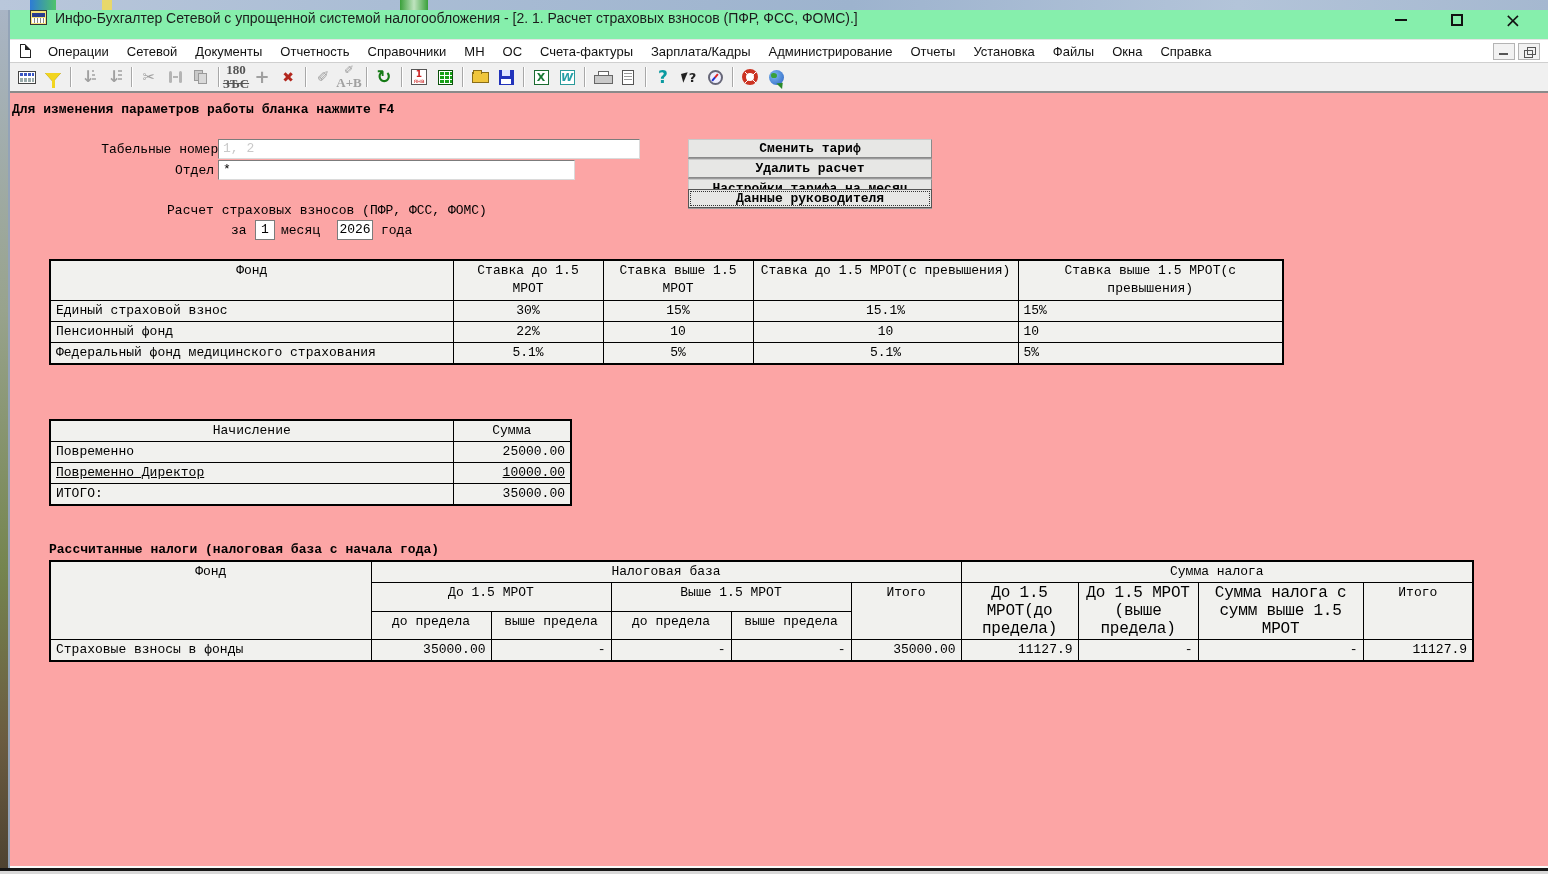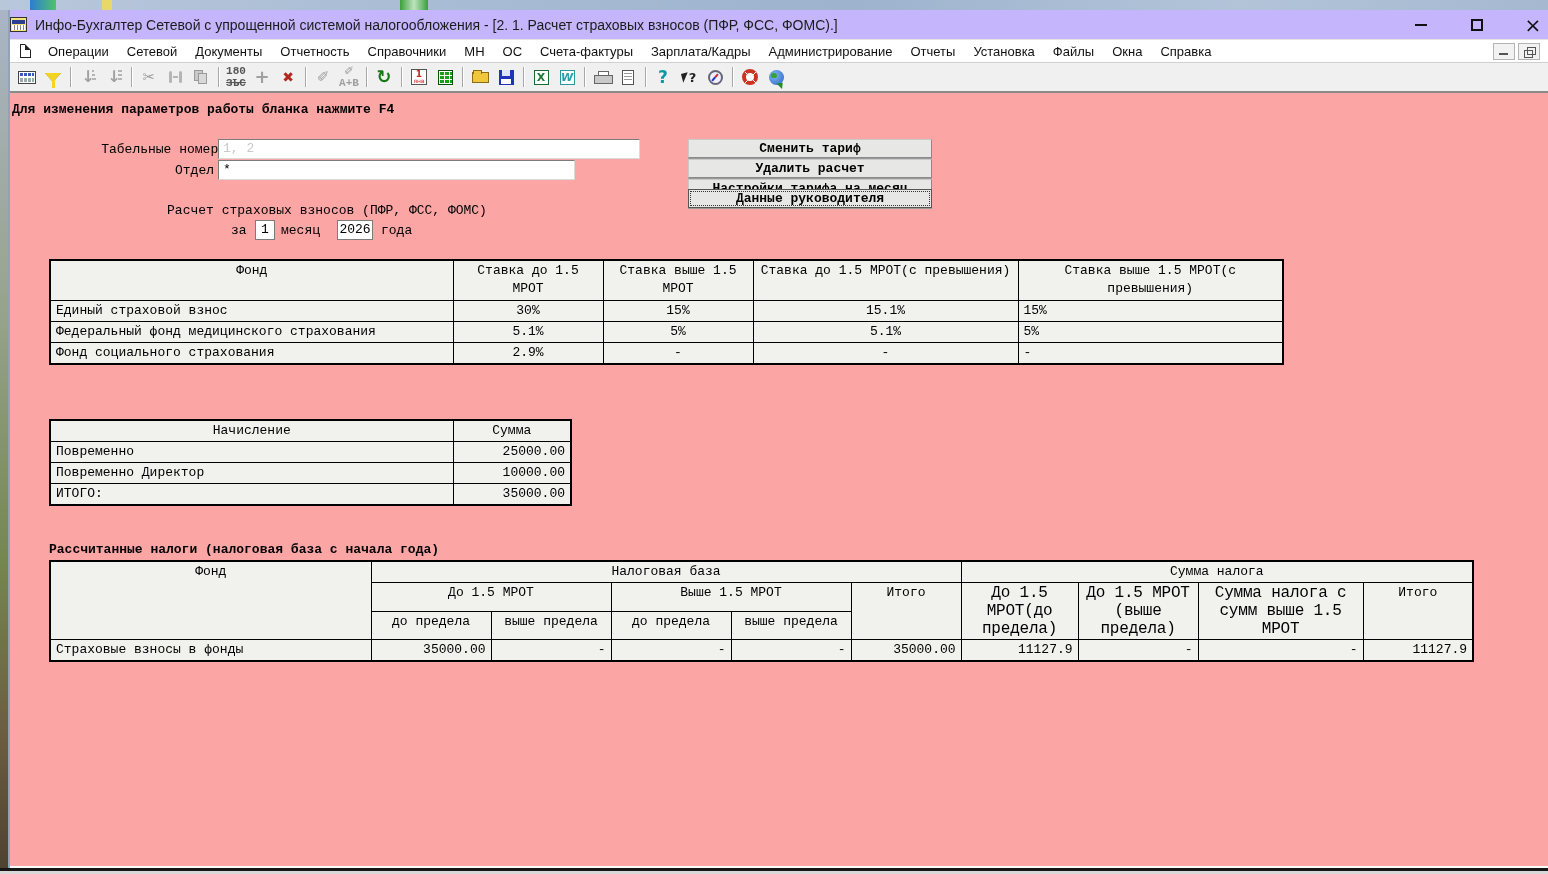--- a/index.html
+++ b/index.html
@@ -15,21 +15,21 @@
   .dt-blob { position:absolute; top:0; height:10px; }
   .desktop-left { position:absolute; left:0; top:10px; width:8px; height:858px;
     background:linear-gradient(#a9b5c5,#98a38d 35%,#75854f 65%,#6b5c41 85%,#4e4331); }
   .bottom-line { position:absolute; left:0; top:868px; width:1548px; height:3px; background:#161616; }
   .bottom-rest { position:absolute; left:0; top:871px; width:1548px; height:3px; background:#d8d8d8; }
 
   
   .app { position:absolute; left:8px; top:10px; width:1540px; height:858px;
     background:#fbfbfa; border-left:2px solid #93a3b7; }
 
-  .titlebar { height:30px; background:#c4b5fd; display:flex; align-items:center; padding:0 0;
+  .titlebar { height:30px; background:#86efac; display:flex; align-items:flex-start; padding:0 20px;
     border-bottom:1px solid #e4e4e4; }
   .app-icon { width:17px; height:15px; border:1px solid #333; background:#f6e27a; position:relative; margin-right:8px; flex:none; }
   .app-icon::before { content:""; position:absolute; left:1px; top:2px; right:1px; height:4px; background:#2a3d8f; }
   .app-icon::after { content:""; position:absolute; left:1px; bottom:1px; width:13px; height:5px;
     background:repeating-linear-gradient(90deg,#fff 0 2px,#888 2px 3px); }
   .title-text { font-size:14px; color:#1c1c1c; white-space:nowrap; }
   .win-controls { margin-left:auto; display:flex; align-items:center; gap:34px; padding-right:4px; }
   .wc { width:22px; height:20px; display:flex; align-items:center; justify-content:center; cursor:default; }
   .wc-min i { display:block; width:12px; height:2px; background:#111; }
   .wc-max i { display:block; width:12px; height:12px; border:2px solid #111; }
@@ -57,21 +57,21 @@
   .icon-grid { width:18px; height:13px; border:1px solid #444; background:#fff; position:relative; }
   .icon-grid::before { content:""; position:absolute; left:1px; top:1px; right:1px; height:3px;
     background:repeating-linear-gradient(90deg,#3a56c4 0 3px,#fff 3px 4px); }
   .icon-grid::after { content:""; position:absolute; left:1px; bottom:1px; width:14px; height:4px;
     background:repeating-linear-gradient(90deg,#9aa 0 3px,#fff 3px 4px); }
   .icon-filter { width:0; height:0; border-left:8px solid transparent; border-right:8px solid transparent;
     border-top:9px solid #f2d51f; position:relative; filter:drop-shadow(0 0 0.5px #665); }
   .icon-filter::after { content:""; position:absolute; left:-1.5px; top:-2px; width:3px; height:8px; background:#f2d51f; }
   .sort-marks { position:absolute; right:3px; top:5px; width:5px; height:14px; }
   .sort-marks i { display:block; height:2px; background:#b5b5b5; margin-bottom:2px; }
-  .txt2 { font-size:11px; font-weight:bold; color:#555; line-height:1.1; font-family:Liberation Mono, monospace; }
+  .txt2 { font-size:13px; font-weight:bold; color:#555; line-height:1.1; font-family:Liberation Serif, serif; }
   .strike { text-decoration:line-through; }
   .icon-cal { width:16px; height:16px; border:1px solid #555; background:#fff; display:flex; flex-direction:column; align-items:center; }
   .icon-cal .d { color:#c22; font-size:9px; font-weight:bold; line-height:8px; }
   .icon-cal .m { color:#c22; font-size:6px; line-height:6px; }
   .icon-calc { width:15px; height:15px; background:#18a018; border:1px solid #0a520a;
     background-image:linear-gradient(#fff 1px,transparent 1px),linear-gradient(90deg,#fff 1px,transparent 1px);
     background-size:5px 4px; }
   .icon-folder { width:17px; height:11px; background:#f0c63c; border:1px solid #8a6d18; position:relative; }
   .icon-folder::before { content:""; position:absolute; left:0; top:-3px; width:7px; height:3px; background:#f0c63c; border:1px solid #8a6d18; border-bottom:none; }
   .icon-save { width:15px; height:15px; background:#2233bb; position:relative; }
@@ -338,51 +338,51 @@
         <th class="center">Ставка выше 1.5 МРОТ(с превышения)</th>
       </tr>
       <tr style="height:20px;">
         <td class="al">Единый страховой взнос</td>
         <td class="center">30%</td>
         <td class="center">15%</td>
         <td class="center">15.1%</td>
         <td class="al">15%</td>
       </tr>
       <tr style="height:20px;">
+        <td class="al">Пенсионный фонд</td>
+        <td class="center">22%</td>
+        <td class="center">10</td>
+        <td class="center">10</td>
+        <td class="al">10</td>
+      </tr>
+      <tr style="height:20px;">
         <td class="al">Федеральный фонд медицинского страхования</td>
         <td class="center">5.1%</td>
         <td class="center">5%</td>
         <td class="center">5.1%</td>
         <td class="al">5%</td>
-      </tr>
-      <tr style="height:20px;">
-        <td class="al">Фонд социального страхования</td>
-        <td class="center">2.9%</td>
-        <td class="center">-</td>
-        <td class="center">-</td>
-        <td class="al">-</td>
       </tr>
     </tbody>
       </table>
 
     <table class="rep abs" style="left:39px;top:326px;width:521px;">
       <colgroup>
           <col style="width:403px">
           <col style="width:118px">
         </colgroup>
       <tbody>
           <tr class="hb2">
         <th class="center" style="height:20px;">Начисление</th>
         <th class="center">Сумма</th>
       </tr>
       <tr style="height:20px;">
         <td class="al">Повременно</td>
         <td class="ar">25000.00</td>
       </tr>
-      <tr style="height:20px;">
+      <tr style="height:20px;text-decoration:underline;">
         <td class="al">Повременно Директор</td>
         <td class="ar">10000.00</td>
       </tr>
       <tr class="tt2" style="height:20px;">
         <td class="al bold">ИТОГО:</td>
         <td class="ar">35000.00</td>
       </tr>
     </tbody>
       </table>
 

